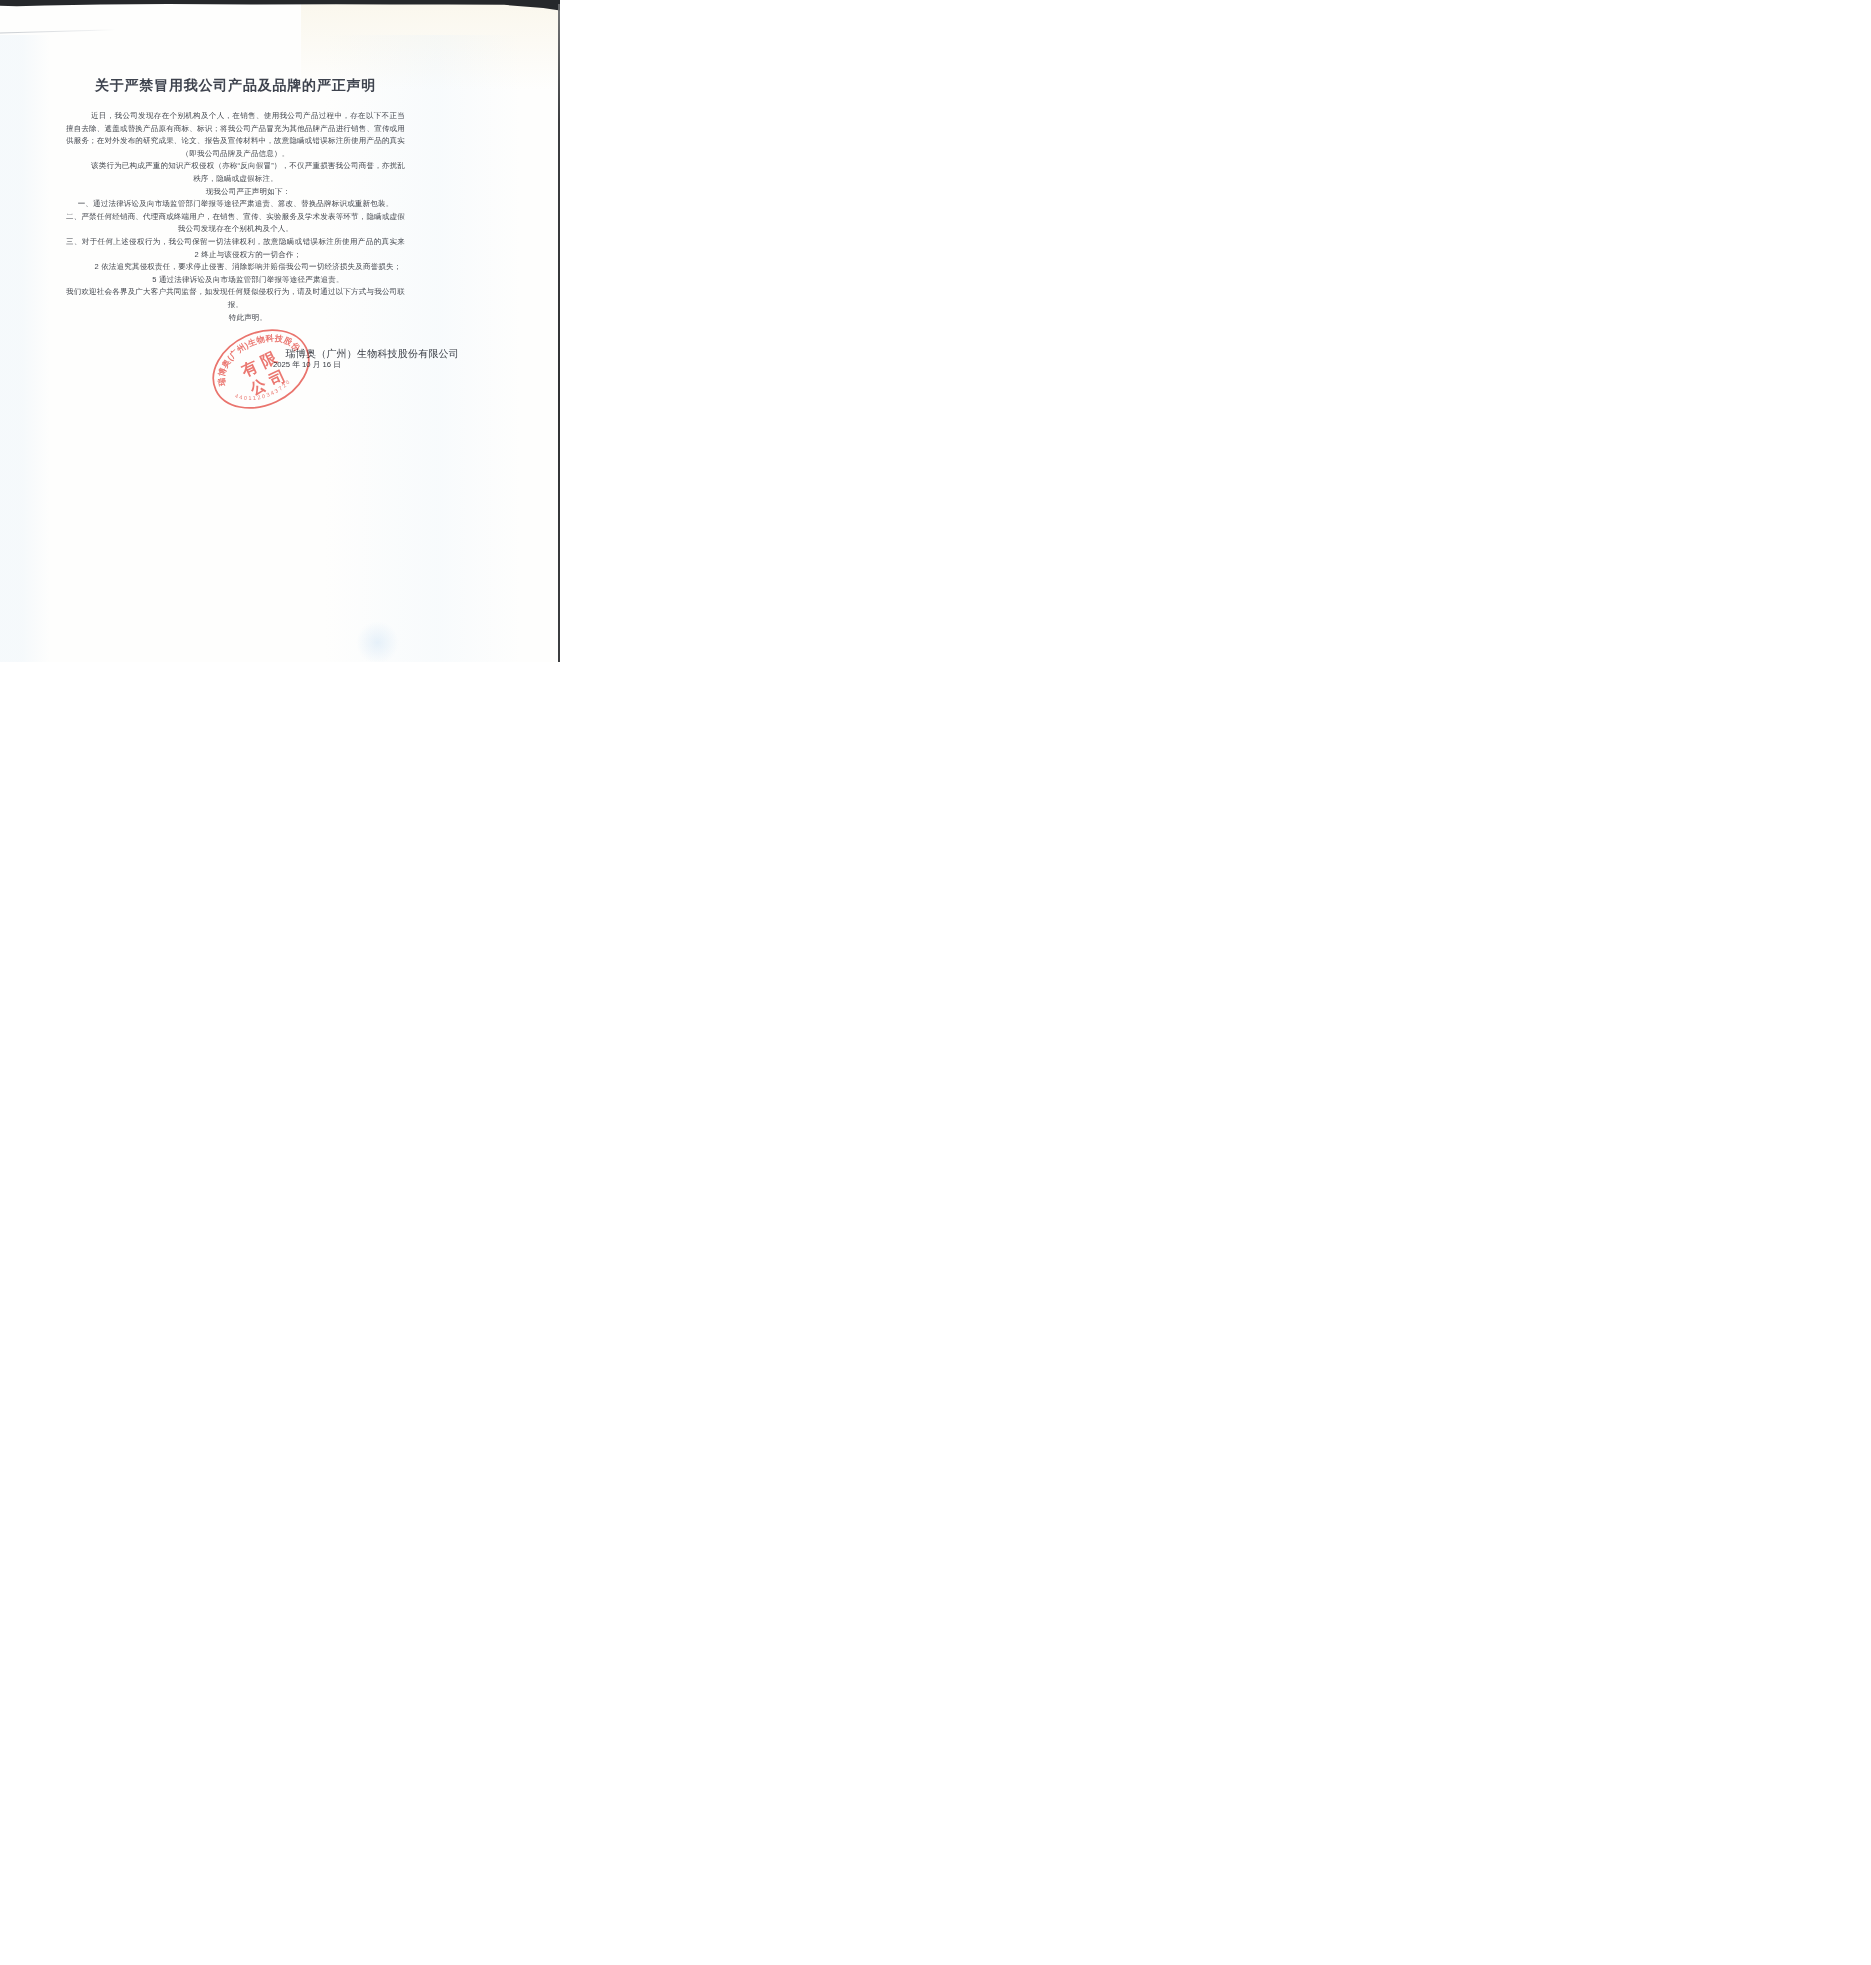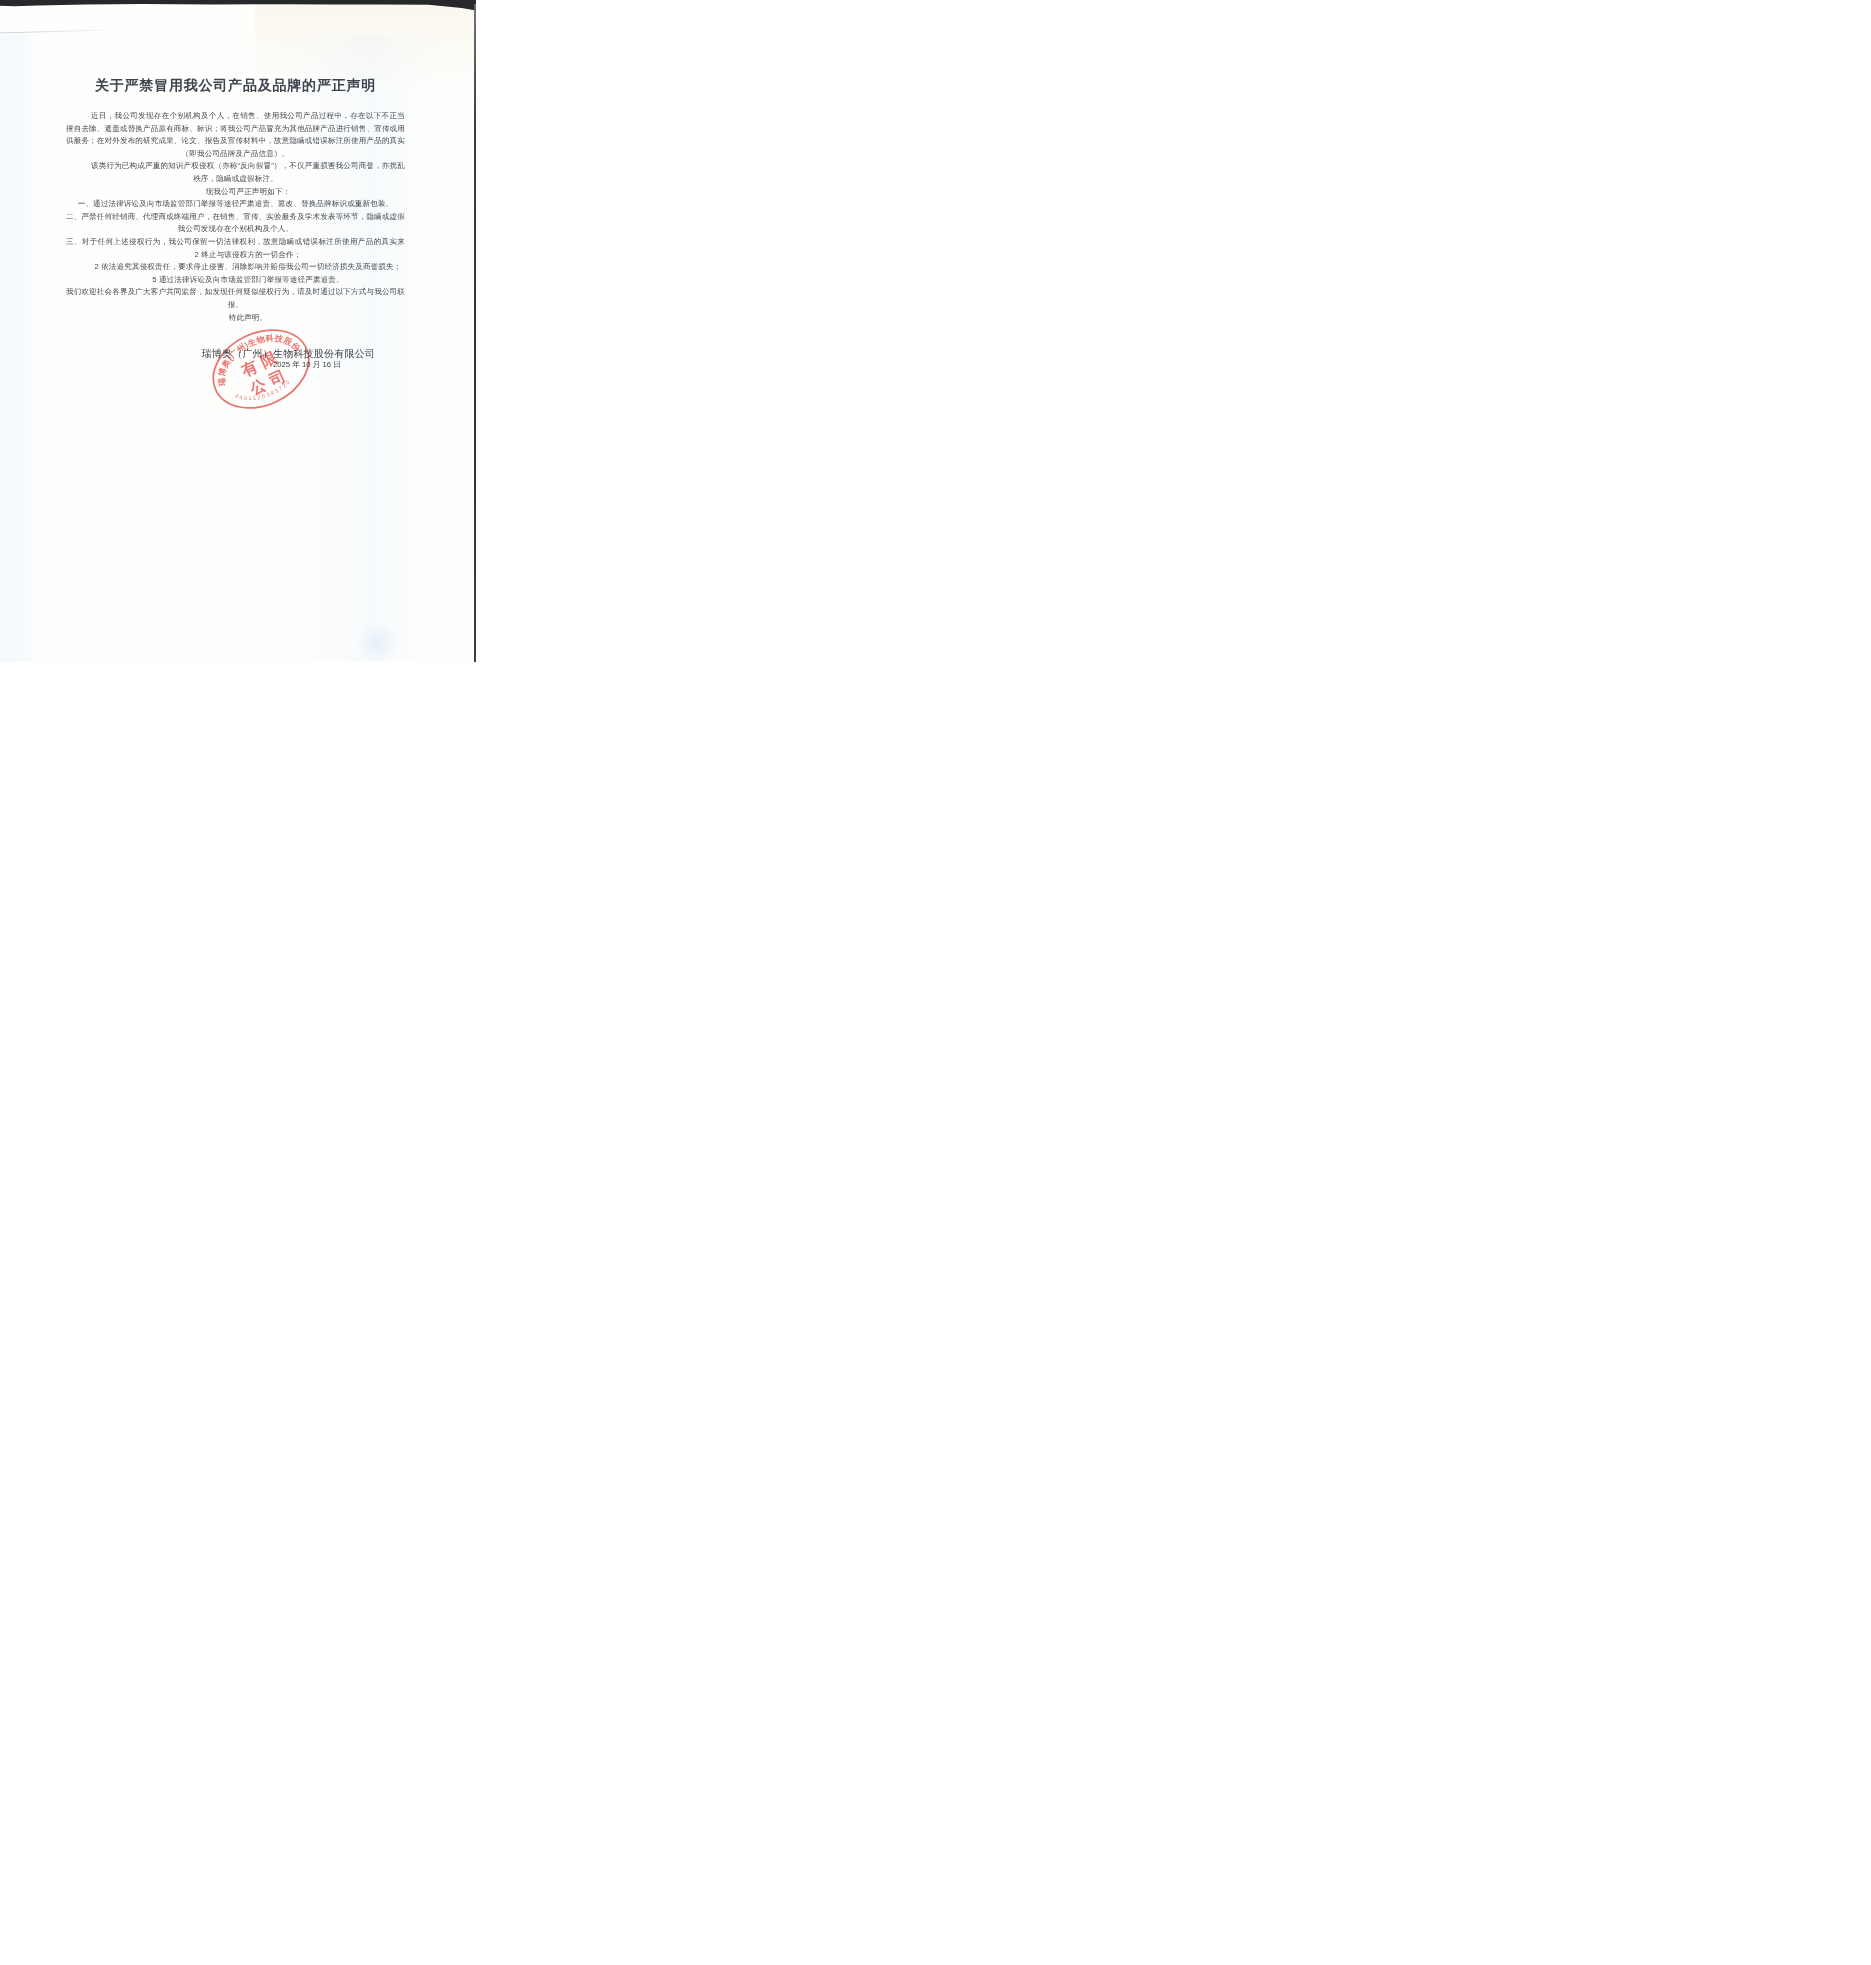--- a/index.html
+++ b/index.html
@@ -1,19 +1,19 @@
 <!DOCTYPE html>
 <html style="font-size:6.3px"><head>
 <meta charset="utf-8">
 <style>
   html,body { margin:0; padding:0; background:#ffffff; }
   * { box-sizing:border-box; }
   .page {
     position:relative;
-    width:476px; height:662px;
+    width:560px; height:662px;
     background:#fefefd;
     overflow:hidden;
     font-family:"Liberation Sans","DejaVu Sans",sans-serif;
     color:#42464e;
   }
   
   .scan-band-top {
     position:absolute; top:0; left:0; width:100%; height:11px;
     background:#26282b;
     clip-path:polygon(0 0,100% 0,100% 96%,97% 72%,90% 44%,80% 40%,70% 42%,60% 38%,45% 42%,30% 36%,18% 42%,8% 50%,3% 56%,0 52%);

